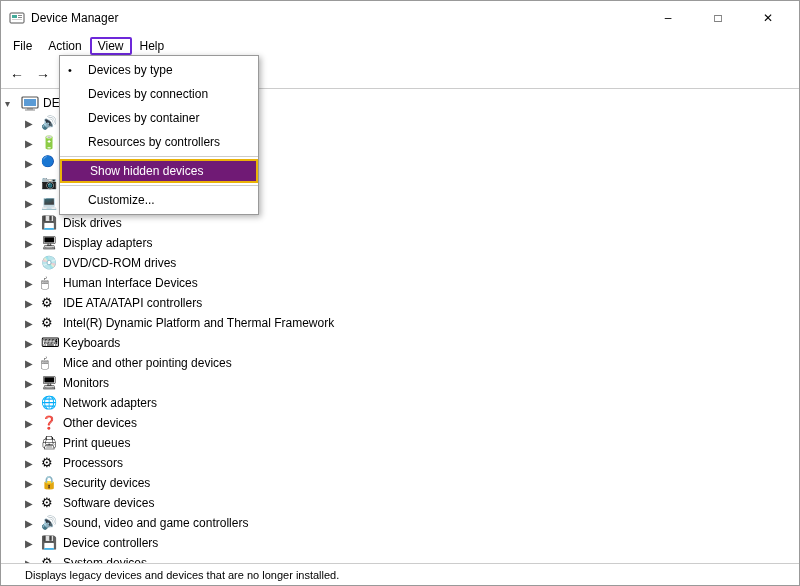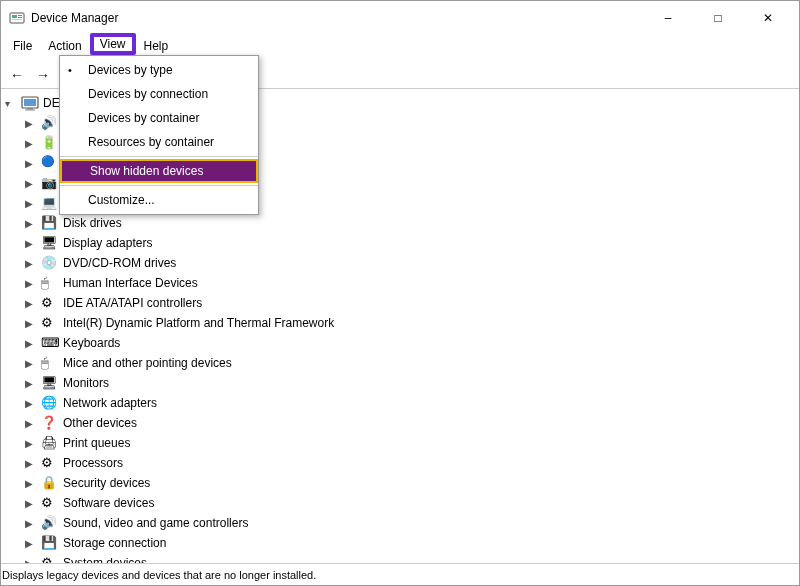--- a/index.html
+++ b/index.html
@@ -67,21 +67,21 @@
       position: relative;
     }
     .menu-item {
       padding: 2px 8px;
       font-size: 12px;
       cursor: pointer;
       border-radius: 2px;
     }
     .menu-item.active {
       background: #fff;
-      border: 4px solid #6d28d9;
+      border: 2px solid #6d28d9;
       padding: 0 6px;
     }
 
     .toolbar {
       display: flex;
       align-items: center;
       padding: 2px 4px;
       background: #fff;
       border-bottom: 1px solid #ccc;
       height: 32px;
@@ -144,21 +144,21 @@
       font-weight: normal;
     }
     .tree-item.level-2 { padding-left: 24px; }
 
     .status-bar {
       height: 22px;
       background: #fff;
       border-top: 1px solid #ccc;
       display: flex;
       align-items: center;
-      padding: 0 1px;
+      padding: 0 24px;
       font-size: 11px;
       color: #000;
     }
 
     
     .dropdown-overlay {
       position: absolute;
       top: 0;
       left: 0;
       width: 100%;
@@ -238,21 +238,21 @@
           <span class="check-mark">•</span>
           <span>Devices by type</span>
         </div>
         <div class="dropdown-item">
           <span>Devices by connection</span>
         </div>
         <div class="dropdown-item">
           <span>Devices by container</span>
         </div>
         <div class="dropdown-item">
-          <span>Resources by container</span>
+          <span>Resources by controllers</span>
         </div>
         <div class="dropdown-separator"></div>
         <div class="dropdown-item selected">
           <span>Show hidden devices</span>
         </div>
         <div class="dropdown-separator"></div>
         <div class="dropdown-item">
           <span>Customize...</span>
         </div>
       </div>
@@ -388,21 +388,21 @@
         <span class="label">Software devices</span>
       </div>
       <div class="tree-item level-2">
         <span class="arrow">▶</span>
         <span class="icon">🔊</span>
         <span class="label">Sound, video and game controllers</span>
       </div>
       <div class="tree-item level-2">
         <span class="arrow">▶</span>
         <span class="icon">💾</span>
-        <span class="label">Storage connection</span>
+        <span class="label">Device controllers</span>
       </div>
       <div class="tree-item level-2">
         <span class="arrow">▶</span>
         <span class="icon">⚙</span>
         <span class="label">System devices</span>
       </div>
 
     </div>
   </div>
 

